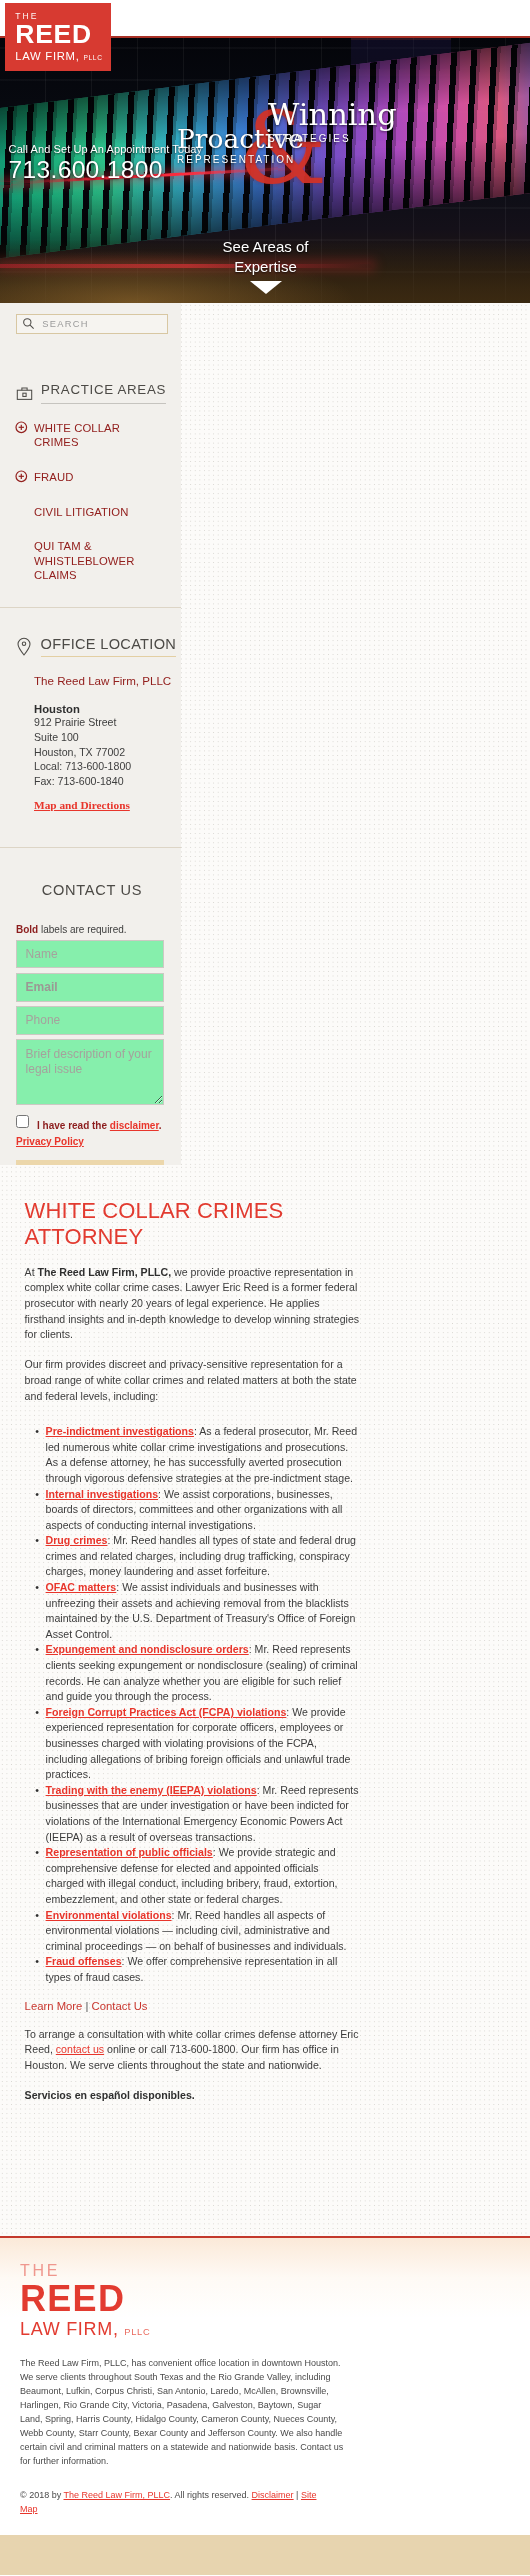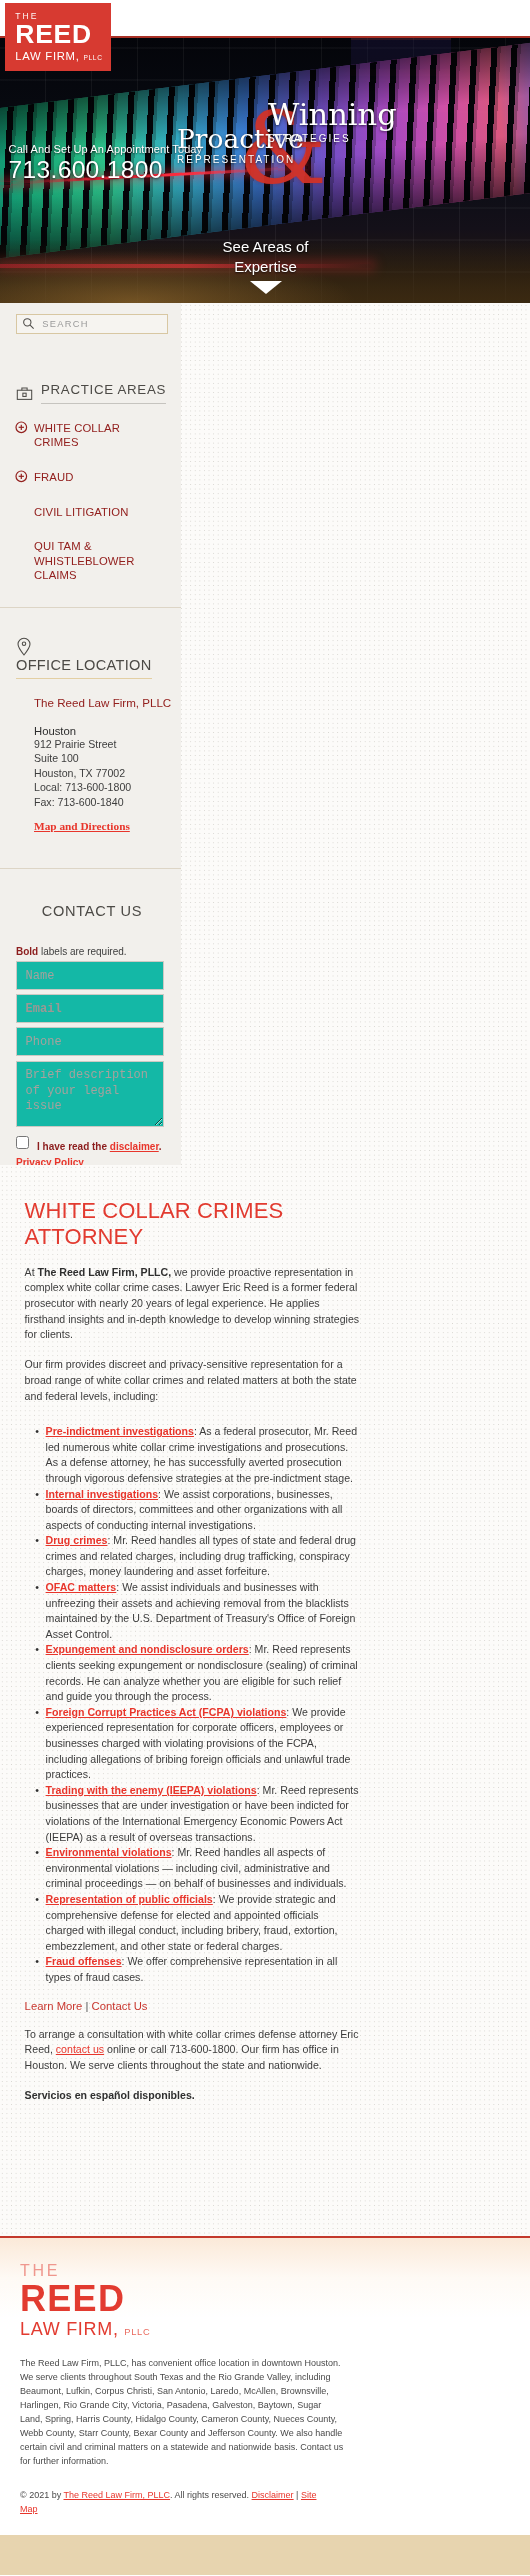--- a/index.html
+++ b/index.html
@@ -129,46 +129,46 @@
     border-bottom:0.7px solid #c6c4bf;padding-bottom:6px;
   }
   .nav-list{list-style:none;margin-top:17px;}
   .nav-item{
     position:relative;padding-left:18px;margin-bottom:20.6px;width:143px;
     color:var(--maroon);font-size:11.3px;line-height:1.25;letter-spacing:0.1px;cursor:pointer;
   }
   .nav-item .plus-ic{position:absolute;left:-0.7px;top:0px;}
   .side-rule{border:0;border-top:0.7px solid var(--rule);width:181px;margin-left:-16px;}
   .rule1{margin-top:25px;}
-  .office-header{margin-top:28px;display:flex;align-items:flex-start;cursor:default;flex-direction:column;}
+  .office-header{margin-top:28px;display:flex;align-items:flex-start;cursor:default;}
   .office-header svg{margin-right:8.6px;margin-top:1.3px;}
   .office-label{
     font-size:14.6px;color:var(--heading-gray);letter-spacing:0.3px;
     border-bottom:0.7px solid #e3cfa3;padding-bottom:4.6px;
   }
   .firm-link{
     display:inline-block;margin:17px 0 0 18px;color:var(--maroon);font-size:11.6px;cursor:pointer;text-decoration:none;
   }
-  .office-city{margin:16px 0 0 18px;font-weight:normal;font-size:11.3px;color:#2e2e2e;}
+  .office-city{margin:16px 0 0 18px;font-weight:bold;font-size:11.3px;color:#2e2e2e;}
   .addr-line{margin-left:18px;font-size:10.6px;line-height:14.6px;color:#3e3e3e;}
   .map-link{
     display:inline-block;margin:10.6px 0 0 18px;
     font-family:"Liberation Serif",serif;font-weight:bold;font-size:11.3px;
     color:var(--accent-red);text-decoration:underline;cursor:pointer;
   }
   .rule2{margin-top:36px;}
   .contact-heading{
     margin-top:34px;text-align:center;width:152px;
     font-size:14.6px;color:var(--heading-gray);letter-spacing:0.7px;
   }
   .required-note{margin-top:26.5px;font-size:10px;color:#3e3e3e;}
   .required-note b{color:var(--dark-maroon);}
   .fld{
-    display:block;width:148px;height:28.5px;margin-top:4.6px;background:#14b8a6;
-    border:0.7px solid #ccc9c3;padding:0 8.6px;font-family:Liberation Mono, monospace;
+    display:block;width:148px;height:28.5px;margin-top:4.6px;background:#86efac;
+    border:0.7px solid #ccc9c3;padding:0 8.6px;font-family:Liberation Sans, sans-serif;
     font-size:12px;color:#444;outline:none;
   }
   .fld::placeholder{color:#a5a29d;}
   .fld-email::placeholder{font-weight:bold;color:#9b9894;}
   textarea.fld{height:66px;padding-top:6.6px;resize:both;font-size:12px;line-height:1.3;}
   .chk-row{margin-top:9.3px;font-size:10px;font-weight:bold;color:var(--dark-maroon);line-height:1.5;width:152px;}
   .chk-row input{vertical-align:1.3px;margin-right:8px;}
   .chk-row a{color:var(--accent-red);text-decoration:underline;cursor:pointer;}
   .privacy-line{display:block;margin-top:1.3px;}
   .submit-btn{
@@ -377,24 +377,24 @@
         <li>
     <span class="bullet-lead">Expungement and nondisclosure orders</span><span class="bullet-text">: Mr. Reed represents clients seeking expungement or nondisclosure (sealing) of criminal records. He can analyze whether you are eligible for such relief and guide you through the process.</span>
   </li>
         <li>
     <span class="bullet-lead">Foreign Corrupt Practices Act (FCPA) violations</span><span class="bullet-text">: We provide experienced representation for corporate officers, employees or businesses charged with violating provisions of the FCPA, including allegations of bribing foreign officials and unlawful trade practices.</span>
   </li>
         <li>
     <span class="bullet-lead">Trading with the enemy (IEEPA) violations</span><span class="bullet-text">: Mr. Reed represents businesses that are under investigation or have been indicted for violations of the International Emergency Economic Powers Act (IEEPA) as a result of overseas transactions.</span>
   </li>
         <li>
+    <span class="bullet-lead">Representation of public officials</span><span class="bullet-text">: We provide strategic and comprehensive defense for elected and appointed officials charged with illegal conduct, including bribery, fraud, extortion, embezzlement, and other state or federal charges.</span>
+  </li>
+        <li>
     <span class="bullet-lead">Environmental violations</span><span class="bullet-text">: Mr. Reed handles all aspects of environmental violations — including civil, administrative and criminal proceedings — on behalf of businesses and individuals.</span>
-  </li>
-        <li>
-    <span class="bullet-lead">Representation of public officials</span><span class="bullet-text">: We provide strategic and comprehensive defense for elected and appointed officials charged with illegal conduct, including bribery, fraud, extortion, embezzlement, and other state or federal charges.</span>
   </li>
         <li>
     <span class="bullet-lead">Fraud offenses</span><span class="bullet-text">: We offer comprehensive representation in all types of fraud cases.</span>
   </li>
       </ul>
 
     <div class="learn-more-row">
       <a>Learn More</a>
       <span>|</span>
       <a>Contact Us</a>
@@ -411,17 +411,17 @@
     <div class="f-the">THE</div>
     <div class="f-reed">REED</div>
     <div class="f-lawfirm">
       <span>LAW FIRM,</span>
       <span class="f-pllc">PLLC</span>
     </div>
   </div>
 
   <p class="f-about">The Reed Law Firm, PLLC, has convenient office location in downtown Houston. We serve clients throughout South Texas and the Rio Grande Valley, including Beaumont, Lufkin, Corpus Christi, San Antonio, Laredo, McAllen, Brownsville, Harlingen, Rio Grande City, Victoria, Pasadena, Galveston, Baytown, Sugar Land, Spring, Harris County, Hidalgo County, Cameron County, Nueces County, Webb County, Starr County, Bexar County and Jefferson County. We also handle certain civil and criminal matters on a statewide and nationwide basis. Contact us for further information.</p>
 
-  <p class="f-copy"><span>© 2021 by </span><a>The Reed Law Firm, PLLC</a><span>. All rights reserved. </span><a>Disclaimer</a><span> | </span><a>Site Map</a></p>
+  <p class="f-copy"><span>© 2018 by </span><a>The Reed Law Firm, PLLC</a><span>. All rights reserved. </span><a>Disclaimer</a><span> | </span><a>Site Map</a></p>
 </div>
 
 <div class="bottom-bar"></div>
 
 
 </body></html>

